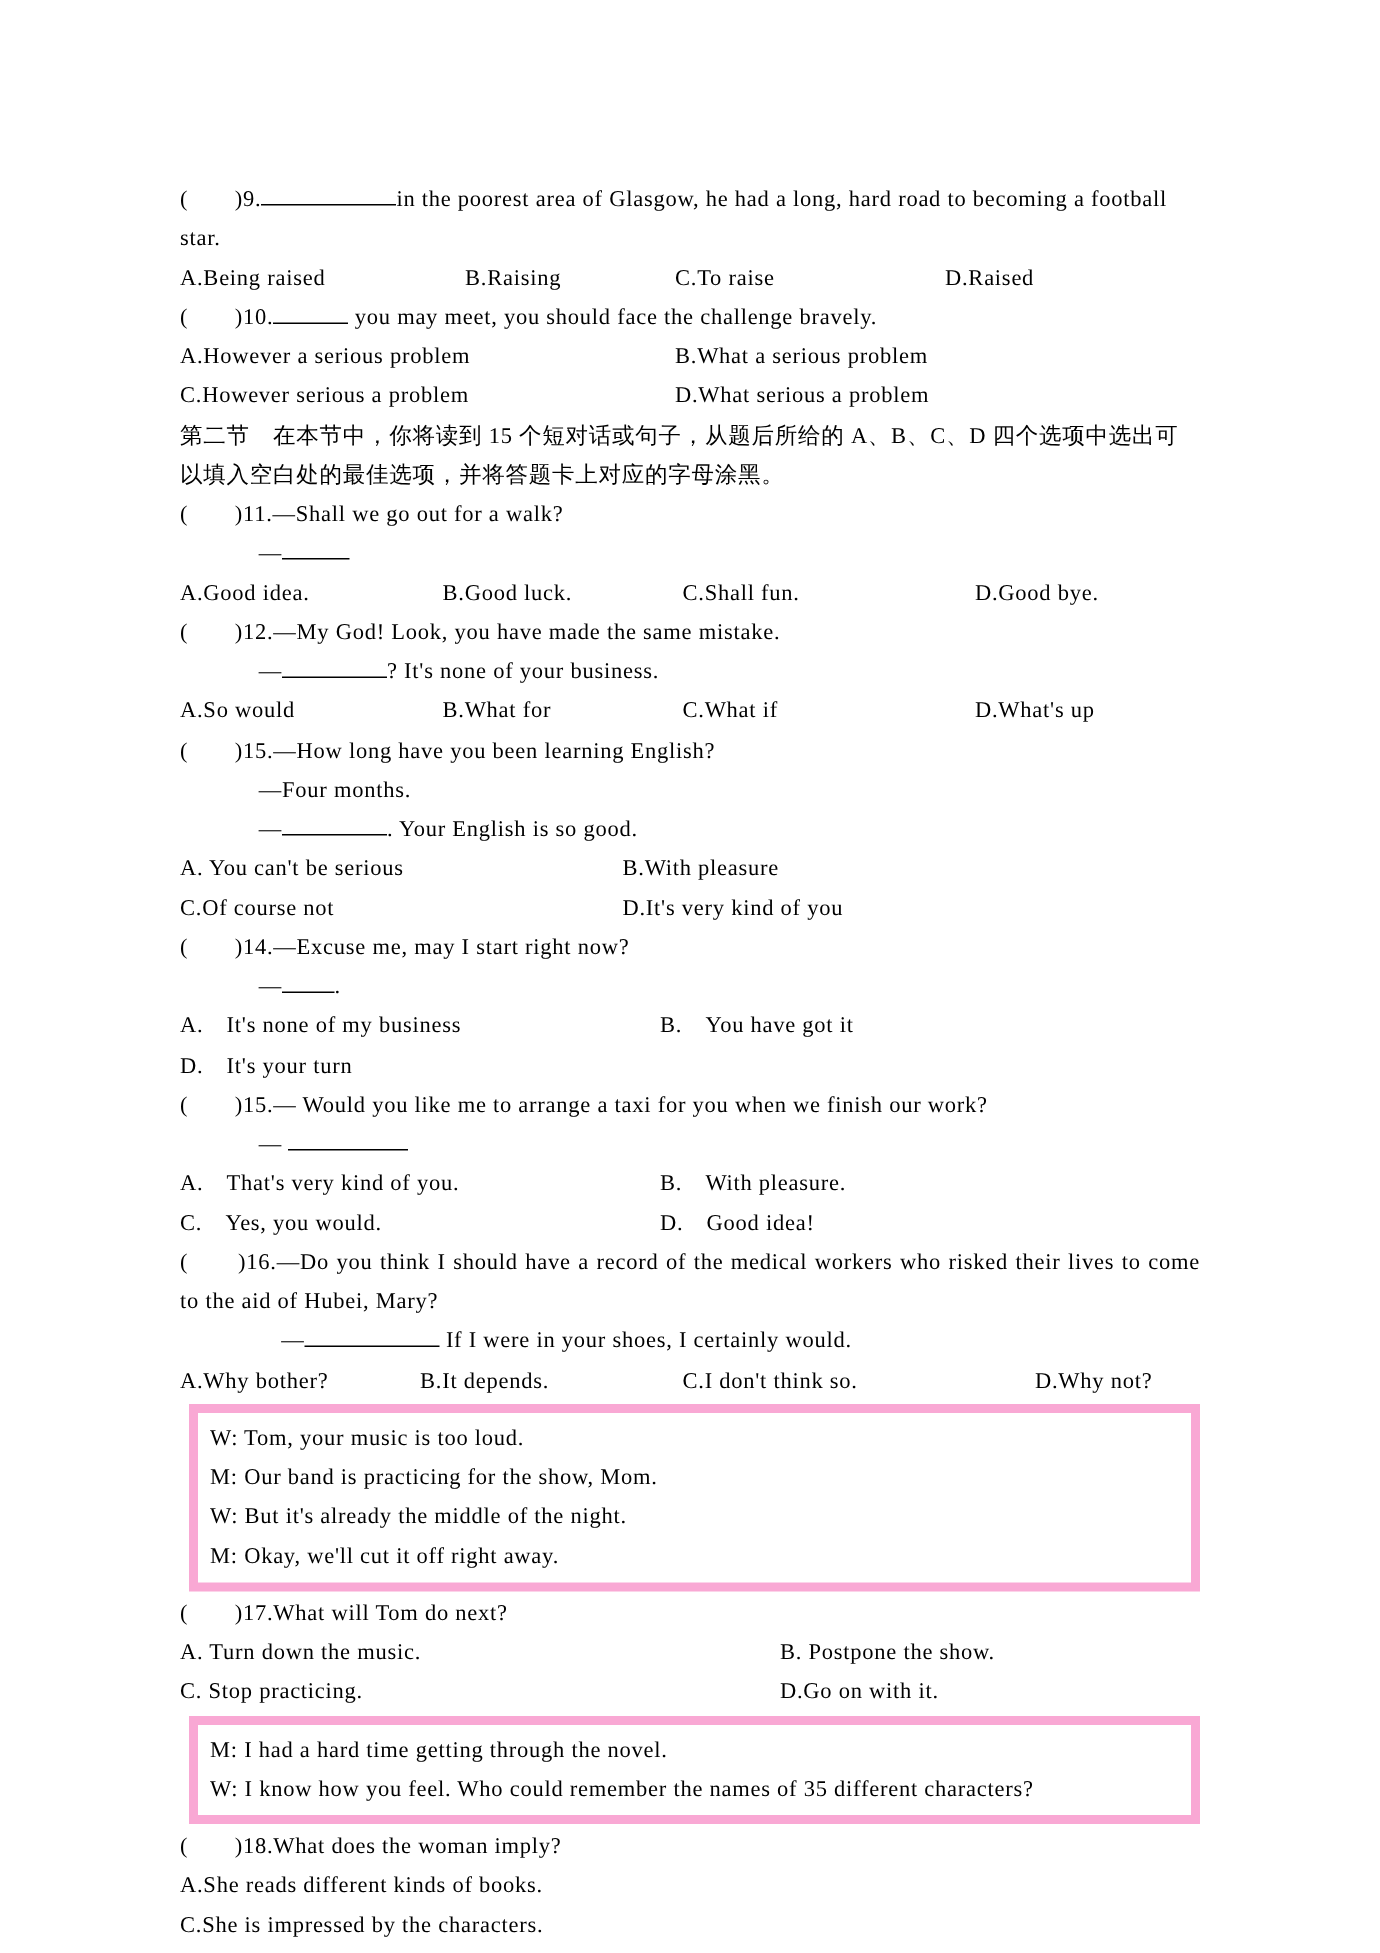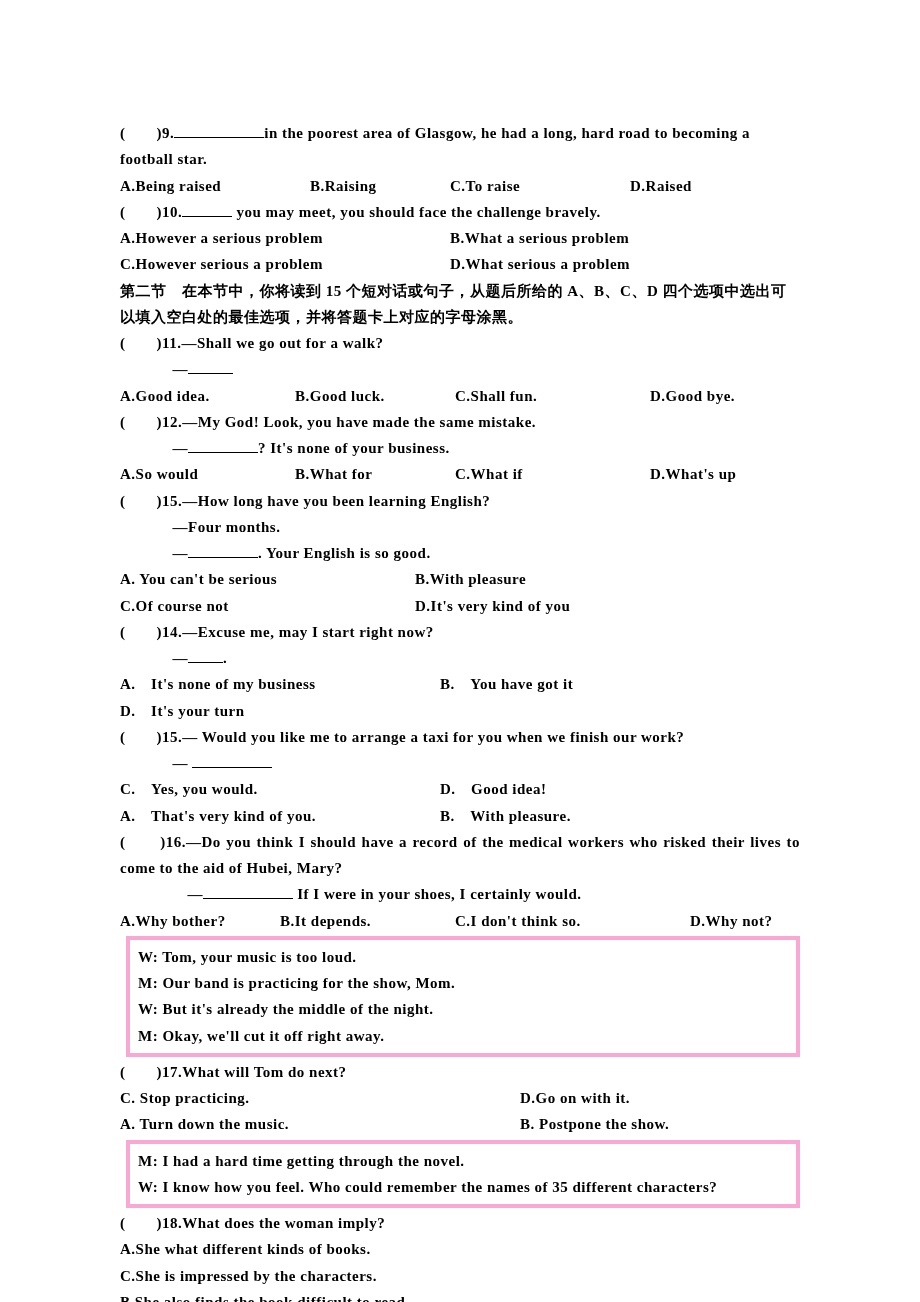--- a/index.html
+++ b/index.html
@@ -7,27 +7,27 @@
     width: 920px;
     height: 1302px;
     background: #fff;
     font-family: "SimSun", "Songti SC", serif;
     font-size: 15px;
     line-height: 1.75;
     color: #000;
     padding: 120px 120px 0 120px;
   }
   .content { letter-spacing: 0.5px; }
-  .line { white-space: pre-wrap; font-weight: bold; }
+  .line { white-space: pre-wrap; }
   .indent { padding-left: 3.5em; }
   .indent2 { padding-left: 4.5em; }
-  .options { display: flex; flex-wrap: wrap; font-weight: bold; }
+  .options { display: flex; flex-wrap: wrap; }
   .opt { white-space: pre; }
   .box {
-    border: 4px solid #f9a8d4;
+    border: 6px solid #f9a8d4;
     padding: 4px 8px;
     margin: 2px 0 2px 6px;
   }
   .blank { display: inline-block; border-bottom: 1px solid #000; height: 1em; vertical-align: baseline; }
 </style>
 </head>
 <body>
 
 <div class="content">
 
@@ -87,57 +87,57 @@
     <span class="opt" style="width:320px">A.　It's none of my business</span>
     <span class="opt">B.　You have got it</span>
   </div>
   <div class="options">
     <span class="opt">D.　It's your turn</span>
   </div>
 
   <div class="line">(　　)15.— Would you like me to arrange a taxi for you when we finish our work?</div>
   <div class="line indent"><span>— </span><span class="blank" style="width:80px"></span></div>
   <div class="options">
+    <span class="opt" style="width:320px">A.　That's very kind of you.</span>
+    <span class="opt">B.　With pleasure.</span>
+  </div>
+  <div class="options">
     <span class="opt" style="width:320px">C.　Yes, you would.</span>
     <span class="opt">D.　Good idea!</span>
-  </div>
-  <div class="options">
-    <span class="opt" style="width:320px">A.　That's very kind of you.</span>
-    <span class="opt">B.　With pleasure.</span>
   </div>
 
   <div class="line" style="text-align:justify">(　　)16.—Do you think I should have a record of the medical workers who risked their lives to come to the aid of Hubei, Mary?</div>
   <div class="line indent2"><span>—</span><span class="blank" style="width:90px"></span><span> If I were in your shoes, I certainly would.</span></div>
   <div class="options">
     <span class="opt" style="width:160px">A.Why bother?</span>
     <span class="opt" style="width:175px">B.It depends.</span>
     <span class="opt" style="width:235px">C.I don't think so.</span>
     <span class="opt">D.Why not?</span>
   </div>
 
   <div class="box">
     <div class="line">W: Tom, your music is too loud.</div>
     <div class="line">M: Our band is practicing for the show, Mom.</div>
     <div class="line">W: But it's already the middle of the night.</div>
     <div class="line">M: Okay, we'll cut it off right away.</div>
   </div>
 
   <div class="line">(　　)17.What will Tom do next?</div>
   <div class="options">
+    <span class="opt" style="width:400px">A. Turn down the music.</span>
+    <span class="opt">B. Postpone the show.</span>
+  </div>
+  <div class="options">
     <span class="opt" style="width:400px">C. Stop practicing.</span>
     <span class="opt">D.Go on with it.</span>
-  </div>
-  <div class="options">
-    <span class="opt" style="width:400px">A. Turn down the music.</span>
-    <span class="opt">B. Postpone the show.</span>
   </div>
 
   <div class="box">
     <div class="line">M: I had a hard time getting through the novel.</div>
     <div class="line">W: I know how you feel. Who could remember the names of 35 different characters?</div>
   </div>
 
   <div class="line">(　　)18.What does the woman imply?</div>
-  <div class="line">A.She what different kinds of books.</div>
+  <div class="line">A.She reads different kinds of books.</div>
   <div class="line">C.She is impressed by the characters.</div>
   <div class="line">B.She also finds the book difficult to read.</div>
 
 </div>
 
 </body></html>

